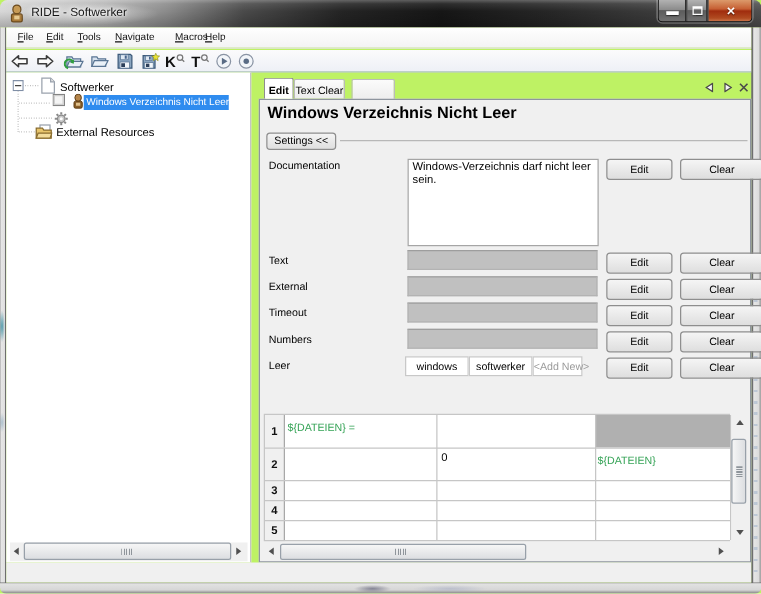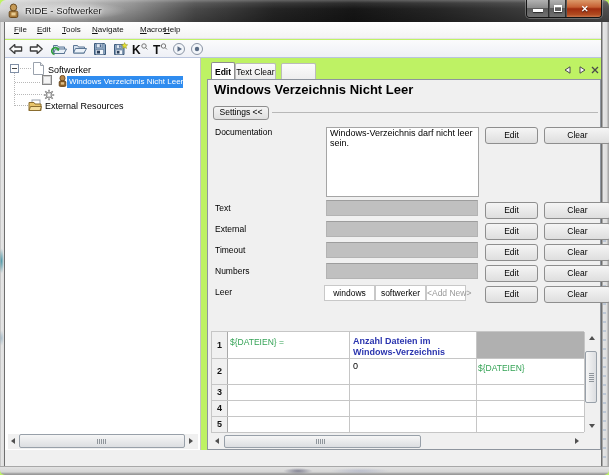--- a/index.html
+++ b/index.html
@@ -284,21 +284,20 @@
     <div class="gl" style="left:4px;top:278px;width:372px;height:1px"></div>
     <div class="gl" style="left:4px;top:304px;width:372px;height:1px"></div>
     <div class="gl" style="left:4px;top:320px;width:372px;height:1px"></div>
     <div class="gl" style="left:4px;top:336px;width:372px;height:1px"></div>
     <div class="gl" style="left:4px;top:352px;width:372px;height:1px"></div>
     <div class="gl" style="left:141px;top:252px;width:1px;height:100px"></div>
     <div class="gl" style="left:268px;top:252px;width:1px;height:100px"></div>
     <div class="gl" style="left:376px;top:252px;width:1px;height:100px"></div>
 
     <div class="gcell var" style="left:22px;top:257px">${DATEIEN} =</div>
-    <div class="gcell kw1" style="left:145px;top:256px">Anzahl Dateien im<br>Windows-Verzeichnis</div>
     <div class="gcell" style="left:145px;top:281px;font-size:9px">0</div>
     <div class="gcell var" style="left:270px;top:283px">${DATEIEN}</div>
 
     <div class="a" style="left:377px;top:252px;width:13px;height:102px;background:#f0f0f0"></div>
     <div class="sbtri" style="left:381px;top:256px;border-left:3.5px solid transparent;border-right:3.5px solid transparent;border-bottom:4px solid #505050"></div>
     <div class="sbtri" style="left:381px;top:344px;border-left:3.5px solid transparent;border-right:3.5px solid transparent;border-top:4px solid #505050"></div>
     <div class="sbthumbv" style="left:377px;top:271px;width:12px;height:52px"></div>
     <div class="gripv" style="left:381px;top:293px;width:5px;height:9px"></div>
 
     <div class="a" style="left:4px;top:354px;width:373px;height:14px;background:#f0f0f0"></div>

